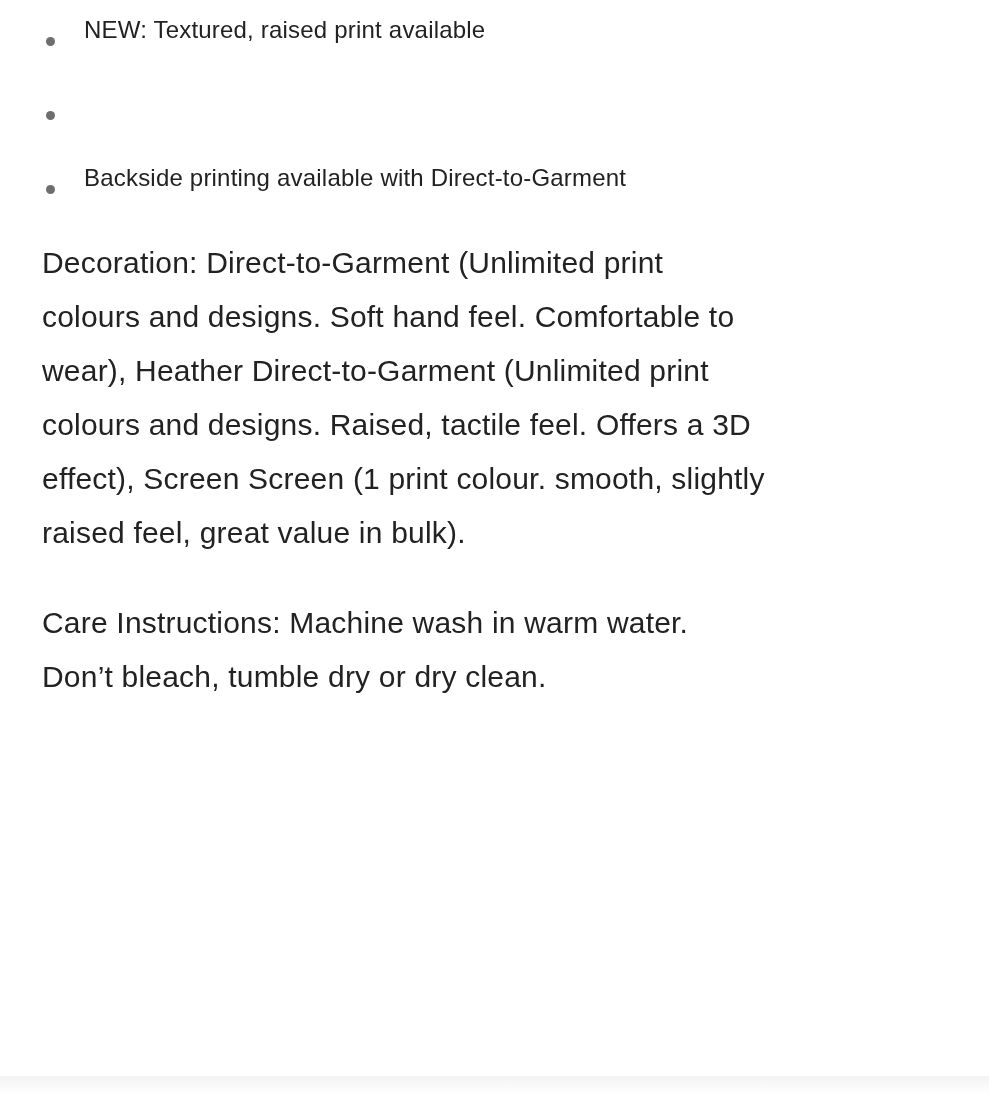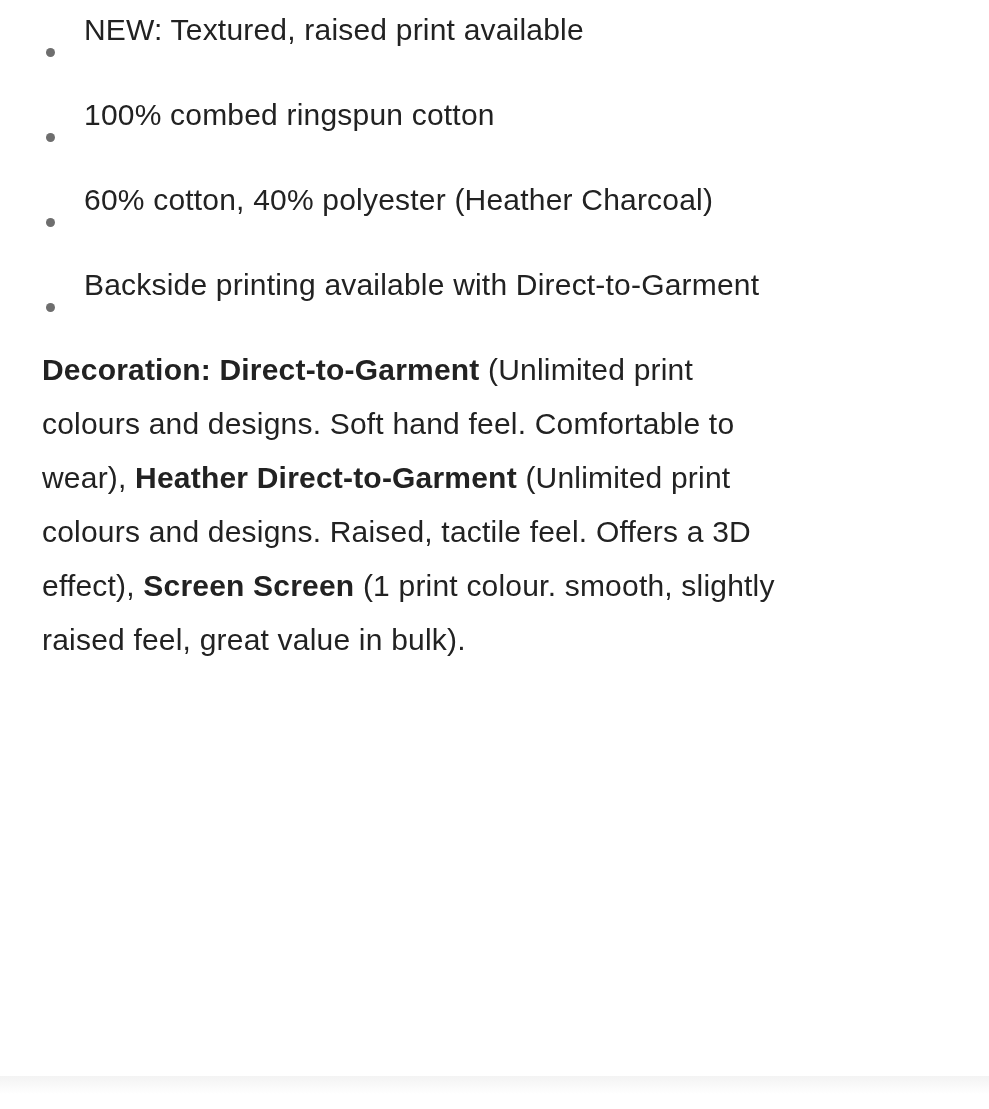--- a/index.html
+++ b/index.html
@@ -13,68 +13,64 @@
     width:989px;height:1109px;
     background:var(--bg);
     color:var(--text);
     font-family:"Liberation Sans","DejaVu Sans",sans-serif;
     position:relative;
     overflow:hidden;
   }
   .description{position:absolute;top:0;left:0;width:989px;}
   ul.features{list-style:none;margin:3px 0 17px 0;padding:0;}
   li.feature-item{
-    display:flex;align-items:flex-end;
+    display:flex;align-items:center;
     margin:0 0 31px 0;
-    font-size:30px;line-height:54px;
+    font-size:24px;line-height:54px;
   }
   .dot{
     flex:none;width:9px;height:9px;border-radius:50%;
     background:var(--bullet);
     margin:23px 0 0 46px;
   }
   .feature-text{margin-left:29px;letter-spacing:0.2px;}
   .paras{margin:0;}
   .para{
     margin:0 0 36px 42px;
     width:920px;
     font-size:30px;line-height:54px;
     letter-spacing:0.2px;
   }
-  .para strong{font-weight:700;text-align:right;}
+  .para strong{font-weight:400;text-align:right;}
   .fade{
     position:absolute;left:0;top:1076px;width:989px;height:33px;
     background:linear-gradient(to bottom, var(--fade) 0%, rgba(255,255,255,1) 55%);
     pointer-events:none;
   }
 </style>
 </head>
 <body>
 
 <div class="description">
   <ul class="features">
   <li class="feature-item">
     <span class="dot"></span>
     <span class="feature-text">NEW: Textured, raised print available</span>
   </li>
 
   <li class="feature-item">
     <span class="dot"></span>
-    <span class="feature-text">100% combed ringspun cotton</span>
   </li>
 
-  <li class="feature-item">
-    <span class="dot"></span>
-    <span class="feature-text">60% cotton, 40% polyester (Heather Charcoal)</span>
-  </li>
 
 
   <li class="feature-item">
     <span class="dot"></span>
     <span class="feature-text">Backside printing available with Direct-to-Garment</span>
   </li>
 
 </ul>
   <div class="paras">
       <p class="para"><strong>Decoration: Direct-to-Garment</strong> (Unlimited print<br>colours and designs. Soft hand feel. Comfortable to<br>wear), <strong>Heather Direct-to-Garment</strong> (Unlimited print<br>colours and designs. Raised, tactile feel. Offers a 3D<br>effect), <strong>Screen Screen</strong> (1 print colour. smooth, slightly<br>raised feel, great value in bulk).</p>
+      <p class="para"><strong>Care Instructions:</strong> Machine wash in warm water.<br>Don’t bleach, tumble dry or dry clean.</p>
     </div>
   <div class="fade"></div>
 </div>
 
 </body></html>

